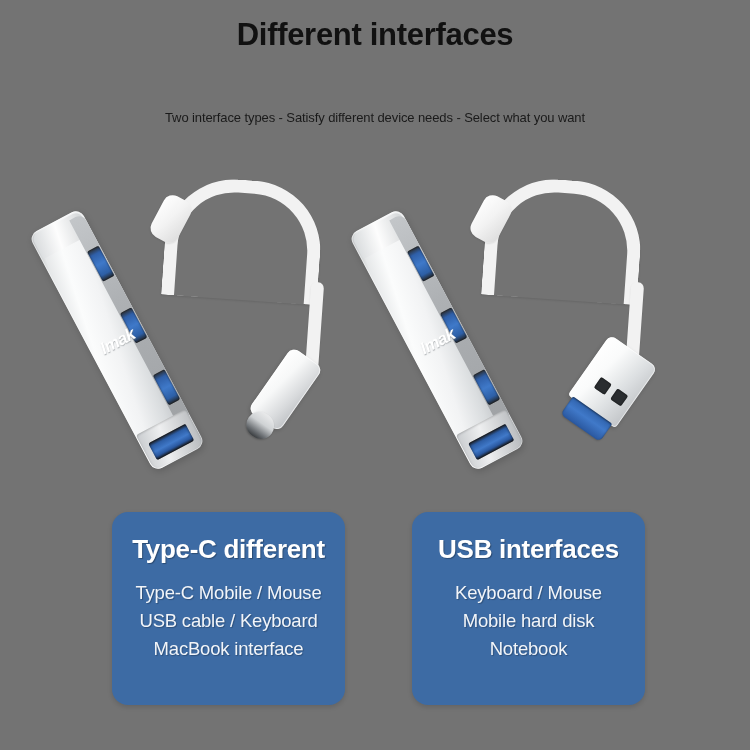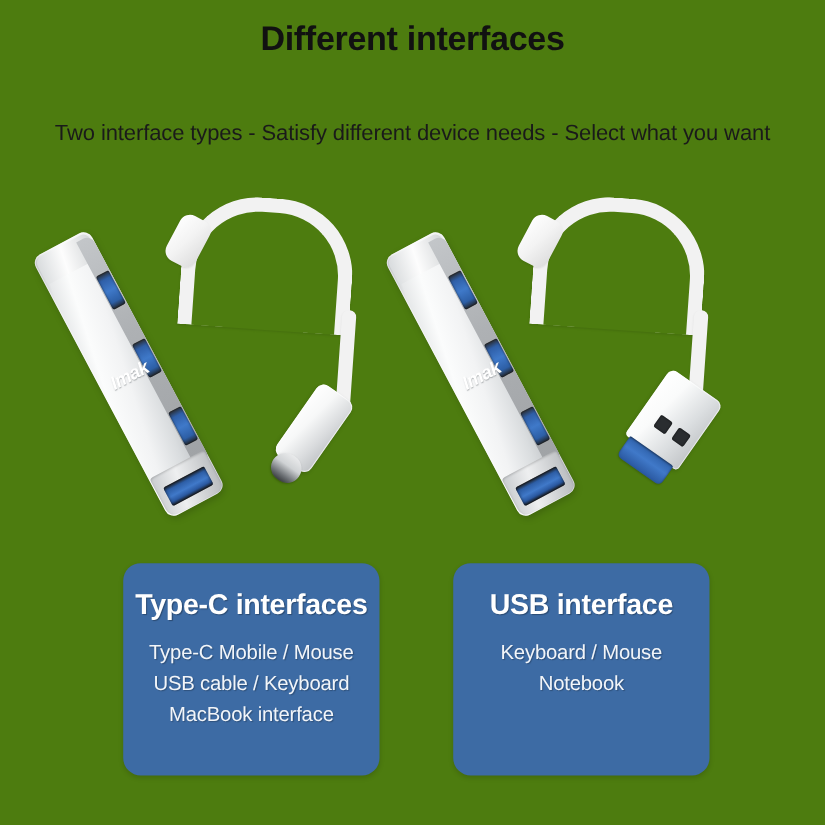--- a/index.html
+++ b/index.html
@@ -12,21 +12,21 @@
     background: #ffffff;
     font-family: "Liberation Sans", sans-serif;
     overflow: hidden;
     position: relative;
     -webkit-font-smoothing: antialiased;
   }
   #page {
     position: relative;
     width: 750px;
     height: 750px;
-    background: #4d7c0f;
+    background: #737373;
   }
 
   
   .header {
     position: absolute;
     left: 0;
     top: 16px;
     width: 750px;
     text-align: center;
   }
@@ -37,21 +37,21 @@
     letter-spacing: -0.3px;
     line-height: 38px;
     white-space: nowrap;
   }
   .subtitle {
     position: absolute;
     left: 0;
     top: 110px;
     width: 750px;
     text-align: center;
-    font-size: 20px;
+    font-size: 13px;
     color: #1a1a1a;
     letter-spacing: -0.1px;
     white-space: nowrap;
   }
 
   
   .product-stage {
     position: absolute;
     width: 330px;
     height: 330px;
@@ -363,25 +363,26 @@
     <div class="plug-a">
       <div class="plug-a-shell">
         <div class="plug-a-notch notch-1"></div>
         <div class="plug-a-notch notch-2"></div>
       </div>
       <div class="plug-a-insert"></div>
     </div>
   </div>
 
   <div class="caption-box box-left">
-    <div class="caption-title">Type-C interfaces</div>
+    <div class="caption-title">Type-C different</div>
     <div class="caption-line">Type-C Mobile / Mouse</div>
     <div class="caption-line">USB cable / Keyboard</div>
     <div class="caption-line">MacBook interface</div>
   </div>
 
   <div class="caption-box box-right">
-    <div class="caption-title">USB interface</div>
+    <div class="caption-title">USB interfaces</div>
     <div class="caption-line">Keyboard / Mouse</div>
+    <div class="caption-line">Mobile hard disk</div>
     <div class="caption-line">Notebook</div>
   </div>
 
 </div>
 
 </body></html>

